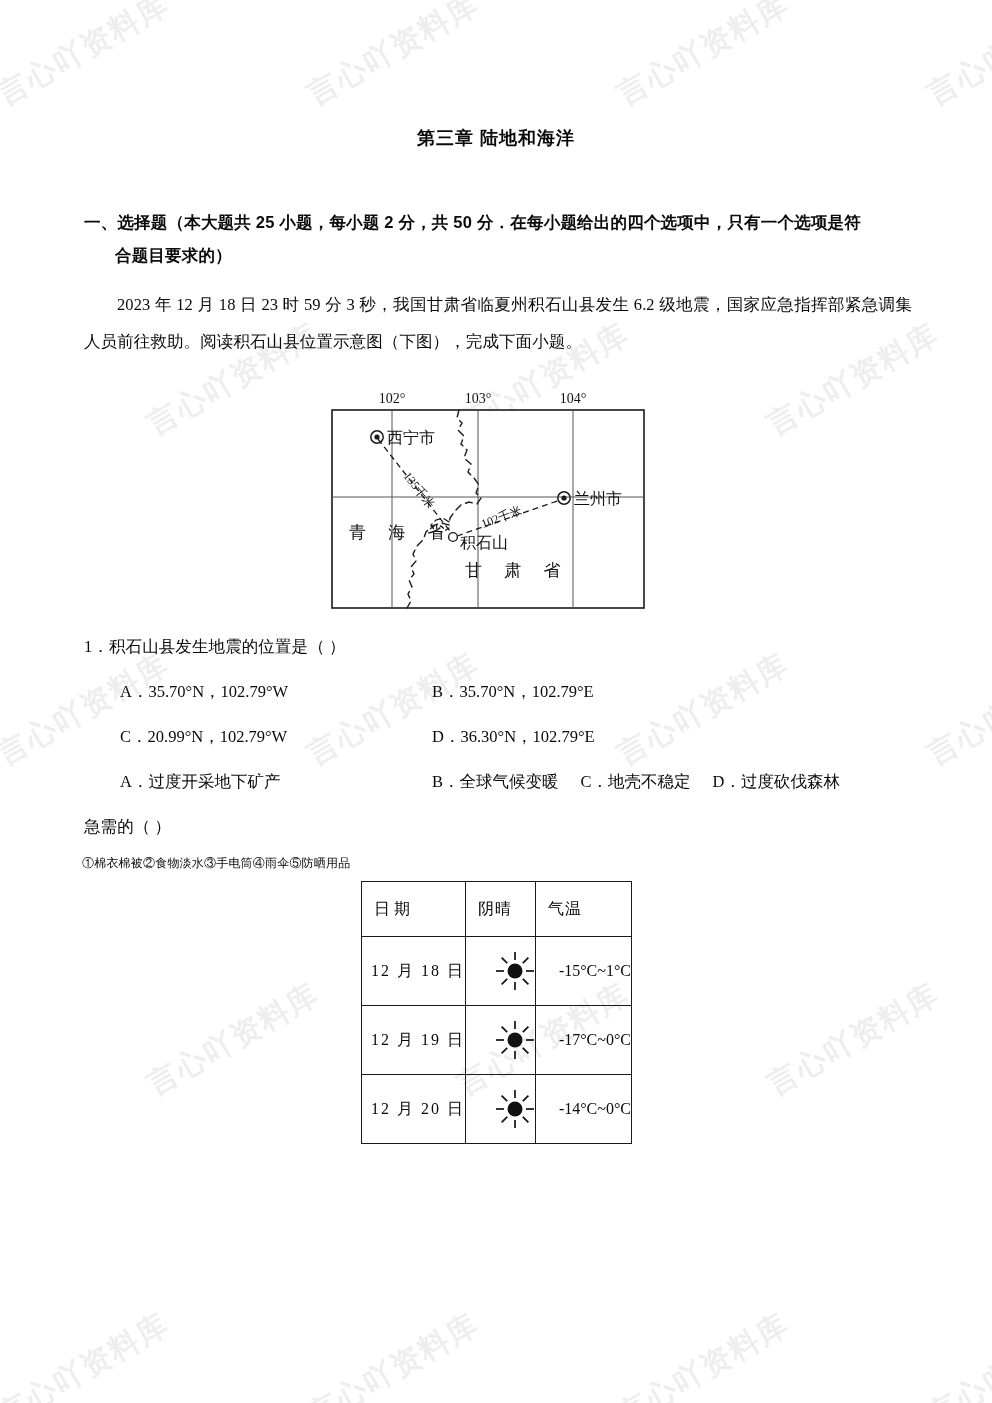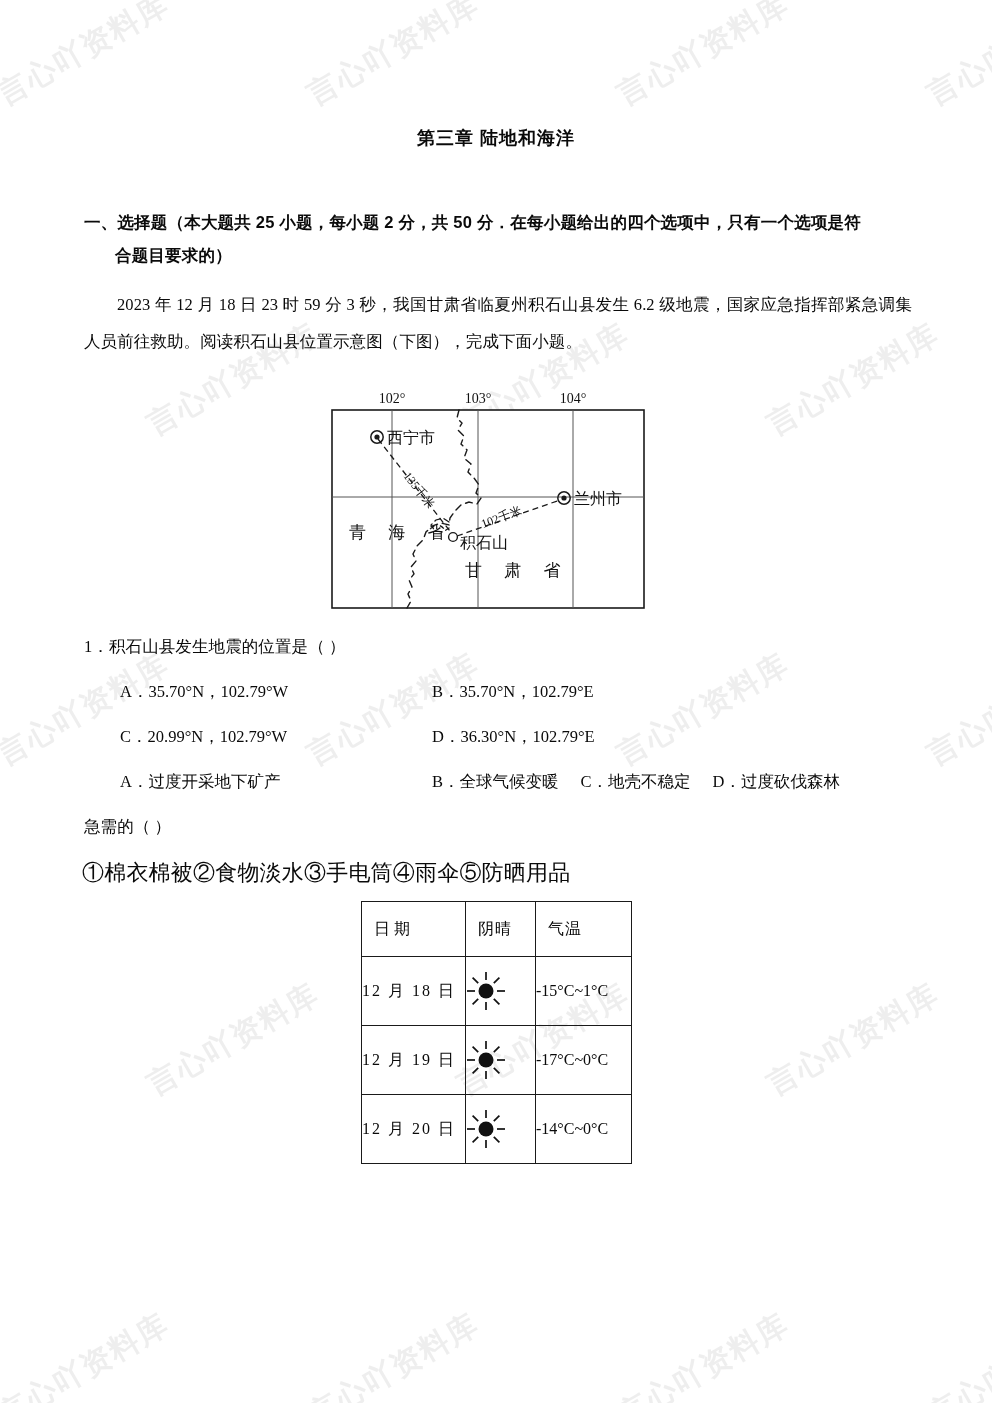--- a/index.html
+++ b/index.html
@@ -119,40 +119,40 @@
   .opt { white-space: nowrap; }
   .opt-a { width: 340px; padding-left: 28px; box-sizing: border-box; }
   .opt-b { width: 340px; padding-left: 0; }
   .q2-row { padding-left: 84px; }
   .q2-row .opt-a { width: 340px; }
   .q2-row .opt-sp { padding-right: 22px; }
 
   .item-list {
     margin: 0;
     padding: 6px 80px 0 82px;
-    font-size: 22px;
+    font-size: 12px;
     line-height: 2.0;
     letter-spacing: 0.2px;
   }
 
   
   .table-wrap {
     margin-top: 6px;
     padding-left: 361px;
   }
   table.weather {
     border-collapse: collapse;
     width: 270px;
     table-layout: fixed;
   }
   table.weather td, table.weather th {
     border: 1.6px solid #1a1a1a;
     font-size: 16px;
     font-weight: 400;
-    text-align: left;
+    text-align: right;
     vertical-align: middle;
     padding: 0;
     font-family: "Liberation Serif", "DejaVu Serif", serif;
   }
   table.weather th {
     height: 54px;
     text-align: left;
     padding-left: 12px;
   }
   table.weather td { height: 68px; }

